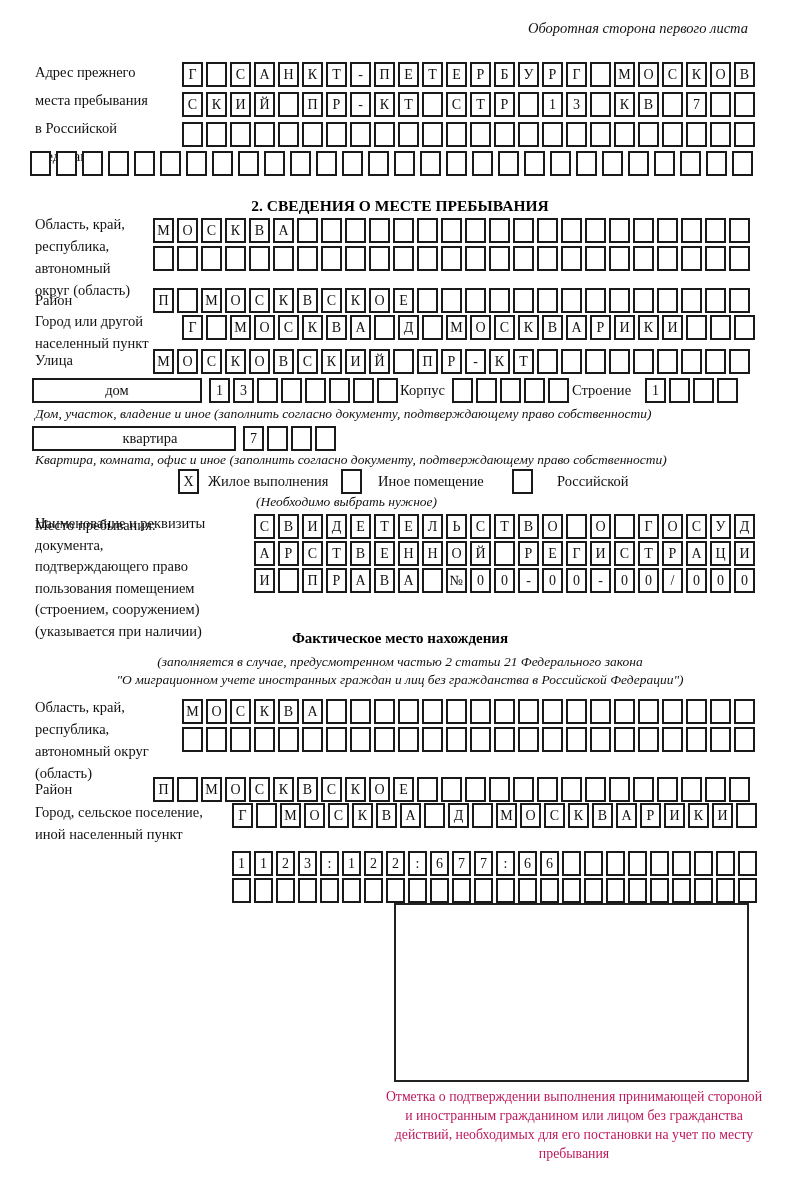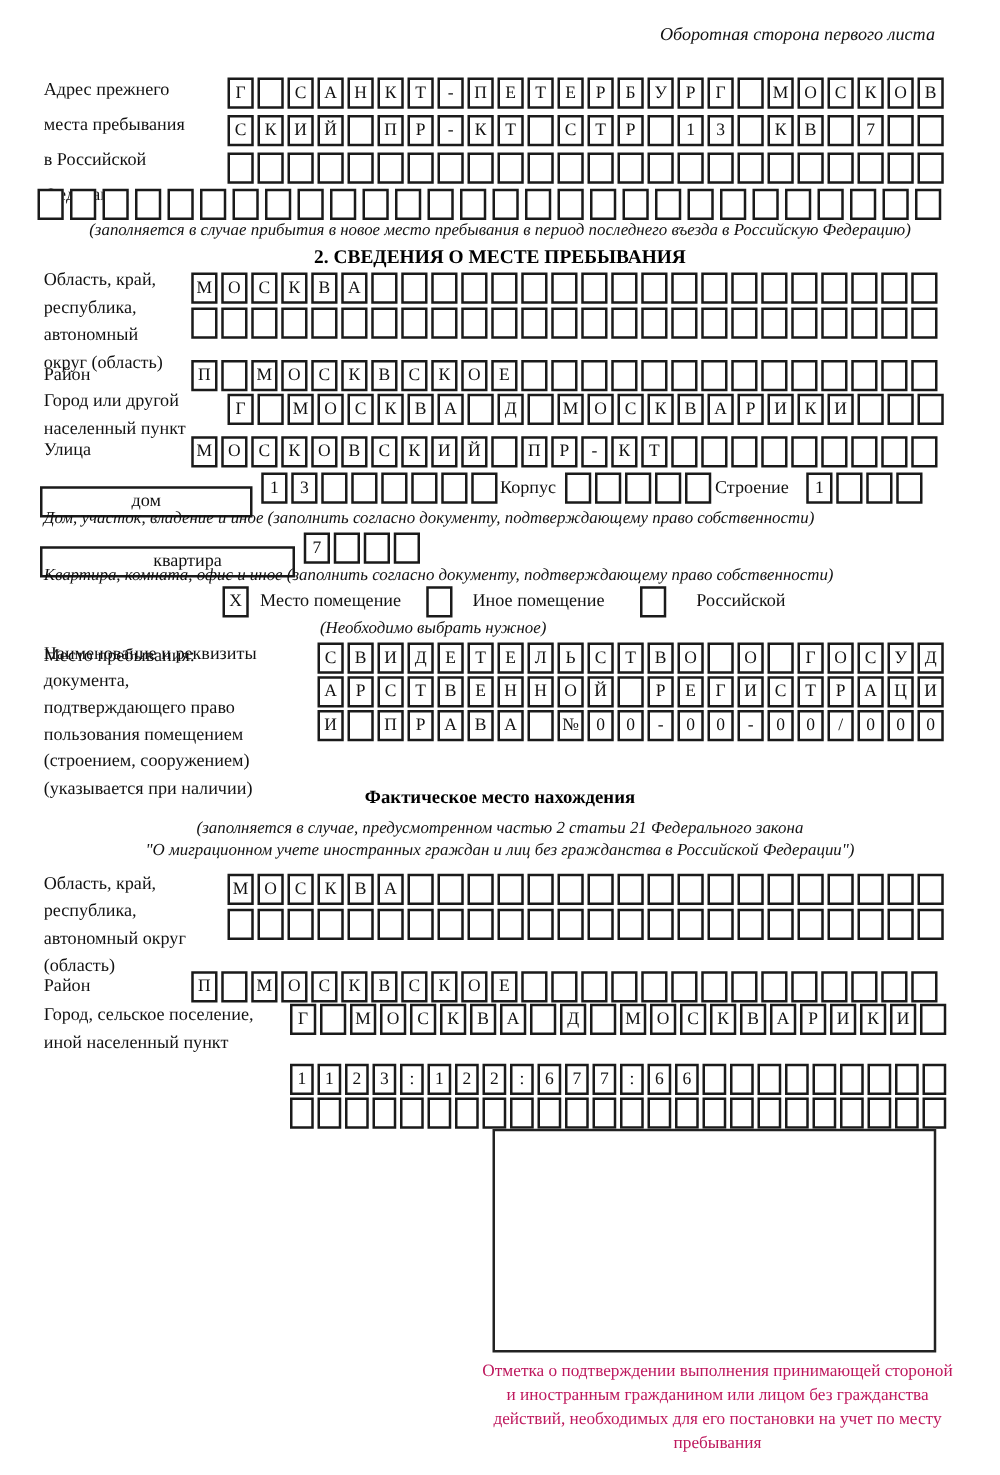--- a/index.html
+++ b/index.html
@@ -12,21 +12,21 @@
   .note{font-size:13.5px;color:#111;font-style:italic;}
   .center{left:0;right:0;text-align:center;}
   .title{font-size:15.5px;font-weight:bold;color:#000;}
   .cells{display:flex;gap:3px;}
   .cells.gap5{gap:5px;}
   .cell{box-sizing:border-box;flex:0 0 auto;width:21px;height:25px;border:2px solid #1a1a1a;
         display:flex;align-items:center;justify-content:center;
         font-size:14px;line-height:1;background:#fff;}
   .cells.tight .cell{width:19px;}
   .widebox{box-sizing:border-box;height:25px;border:2px solid #1a1a1a;background:#fff;
-        display:flex;align-items:center;justify-content:center;font-size:14.5px;margin-top:11px;}
+        display:flex;align-items:center;justify-content:center;font-size:14.5px;}
   .checkbox{box-sizing:border-box;width:21px;height:25px;border:2px solid #1a1a1a;background:#fff;
         display:flex;align-items:center;justify-content:center;font-size:14px;}
   .stamp{box-sizing:border-box;border:2px solid #222;background:#fff;}
   .caption{font-size:13.8px;line-height:19px;text-align:center;color:#be185d;}
 </style>
 </head>
 <body>
 
 <div class="page">
 
@@ -134,21 +134,20 @@
       <span class="cell"></span>
       <span class="cell"></span>
       <span class="cell"></span>
       <span class="cell"></span>
       <span class="cell"></span>
       <span class="cell"></span>
       <span class="cell"></span>
       <span class="cell"></span>
       <span class="cell"></span>
     </div>
-  <div class="abs note center" style="top:176px;">(заполняется в случае прибытия в новое место пребывания в период последнего въезда в Российскую Федерацию)</div>
 
   <div class="abs title center" style="top:197px;">2. СВЕДЕНИЯ О МЕСТЕ ПРЕБЫВАНИЯ</div>
 
   <div class="abs lbl lh22" style="left:35px;top:213px;width:105px;">Область, край, республика, автономный округ (область)</div>
   <div class="abs cells" style="left:153px;top:218px;">
       <span class="cell">М</span>
       <span class="cell">О</span>
       <span class="cell">С</span>
       <span class="cell">К</span>
       <span class="cell">В</span>
@@ -319,21 +318,21 @@
   <div class="abs cells" style="left:243px;top:426px;">
       <span class="cell">7</span>
       <span class="cell"></span>
       <span class="cell"></span>
       <span class="cell"></span>
     </div>
   <div class="abs note" style="left:35px;top:452px;">Квартира, комната, офис и иное (заполнить согласно документу, подтверждающему право собственности)</div>
 
   <div class="abs lbl" style="left:35px;top:469px;line-height:25px;margin-top:44px;">Место пребывания:</div>
   <div class="abs checkbox" style="left:178px;top:469px;">X</div>
-  <div class="abs lbl" style="left:208px;top:469px;line-height:25px;">Место помещение</div>
+  <div class="abs lbl" style="left:208px;top:469px;line-height:25px;">Жилое выполнения</div>
   <div class="abs checkbox" style="left:341px;top:469px;"></div>
   <div class="abs lbl" style="left:378px;top:469px;line-height:25px;">Иное помещение</div>
   <div class="abs checkbox" style="left:512px;top:469px;"></div>
   <div class="abs lbl" style="left:557px;top:469px;line-height:25px;">Российской</div>
   <div class="abs note" style="left:256px;top:494px;text-align:right;">(Необходимо выбрать нужное)</div>
 
   <div class="abs lbl lh21" style="left:35px;top:513px;width:185px;">Наименование и реквизиты документа, подтверждающего право пользования помещением (строением, сооружением) (указывается при наличии)</div>
   <div class="abs cells" style="left:254px;top:514px;">
       <span class="cell">С</span>
       <span class="cell">В</span>

